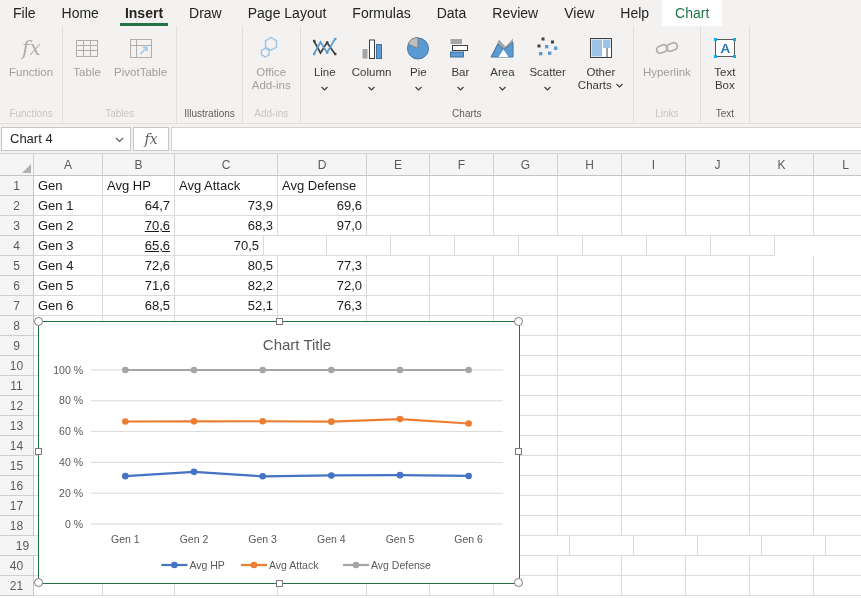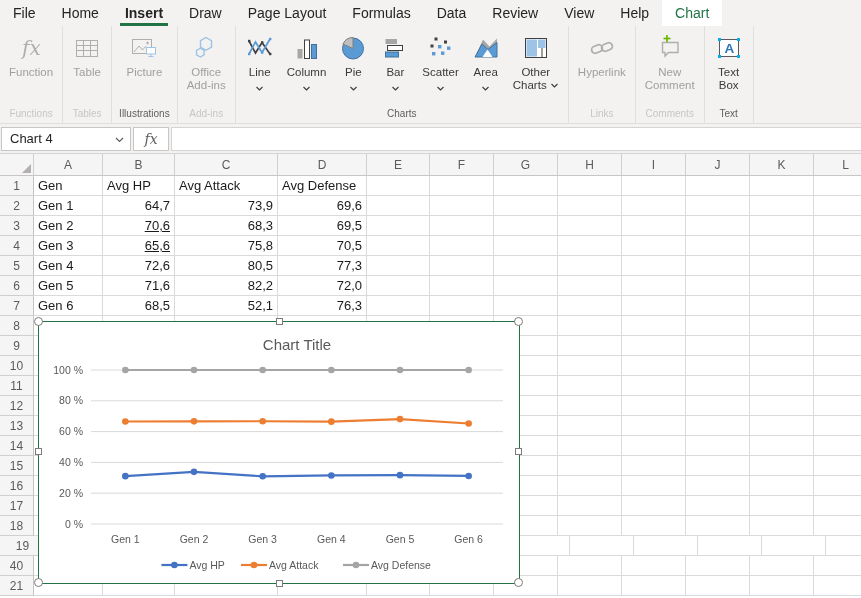--- a/index.html
+++ b/index.html
@@ -94,34 +94,36 @@
         <div class="rgroup-items">
           <div class="ritem disabled"><span class="icn"><svg width="30" height="30" viewBox="0 0 30 30">
                 <g stroke="#b0aeac" fill="none">
                   <rect x="4.5" y="7.5" width="21" height="16"></rect>
                   <line x1="4.5" y1="12.5" x2="25.5" y2="12.5"></line>
                   <line x1="4.5" y1="17.5" x2="25.5" y2="17.5"></line>
                   <line x1="11.5" y1="7.5" x2="11.5" y2="23.5"></line>
                   <line x1="18.5" y1="7.5" x2="18.5" y2="23.5"></line>
                 </g>
               </svg></span><span class="lbl">Table</span></div>
+          <div class="ritem disabled"><span class="icn"><svg width="30" height="30" viewBox="0 0 30 30">
+                <g stroke="#b0aeac" fill="none">
+                  <rect x="4.5" y="6.5" width="21" height="18"></rect>
+                  <line x1="10.5" y1="6.5" x2="10.5" y2="24.5"></line>
+                  <line x1="4.5" y1="12.5" x2="25.5" y2="12.5"></line>
+                </g>
+                <g stroke="#9dc3e6" fill="none" stroke-width="1.3">
+                  <path d="M14.5 21 L21 14.5"></path>
+                  <path d="M17 14.5 h4 v4"></path>
+                </g>
+              </svg></span><span class="lbl">PivotTable</span></div>
         </div>
         <div class="rgroup-label">Tables</div>
       </div>
       <div class="rgroup">
         <div class="rgroup-items">
-          <div class="ritem disabled"><span class="icn"><svg width="30" height="30" viewBox="0 0 30 30">
-                <g stroke="#b0aeac" fill="none">
-                  <rect x="3.5" y="6.5" width="19" height="14"></rect>
-                  <path d="M5 19 l5-6 3.5 4 3-3.5 4 5"></path>
-                  <path d="M18.5 8.5 v3 M17 10 h3" stroke-width="1"></path>
-                </g>
-                <rect x="17.5" y="14.5" width="9" height="6.5" fill="#fff" stroke="#9dc3e6"></rect>
-                <path d="M22 21 v2 M19.5 23.5 h5" stroke="#9dc3e6" fill="none"></path>
-              </svg></span><span class="lbl">Picture</span></div>
         </div>
         <div class="rgroup-label on">Illustrations</div>
       </div>
       <div class="rgroup">
         <div class="rgroup-items">
           <div class="ritem disabled"><span class="icn"><svg width="30" height="30" viewBox="0 0 30 30">
                 <g fill="none" stroke="#9dc3e6" stroke-width="1.4">
                   <path d="M15 4.5 l5.5 3.2 v6.4 L15 17.3 l-5.5-3.2 V7.7 Z"></path>
                   <path d="M9.3 15.2 l3.8 2.2 v4.4 l-3.8 2.2 -3.8-2.2 v-4.4 Z"></path>
                 </g>
@@ -164,39 +166,39 @@
                 <path d="M1.5 1 L4.5 4 L7.5 1" stroke="#3b3a39" stroke-width="1.1" fill="none"></path>
               </svg></span></div>
           <div class="ritem"><span class="icn"><svg width="30" height="30" viewBox="0 0 30 30">
                 <rect x="5.5" y="6" width="11.5" height="5" fill="#a6a6a6"></rect>
                 <rect x="7.5" y="12.5" width="15" height="5" fill="#fff" stroke="#404040"></rect>
                 <rect x="5.5" y="19" width="13" height="5" fill="#5b9bd5" stroke="#41719c"></rect>
               </svg></span><span class="lbl">Bar</span><span class="chev"><svg width="9" height="6" viewBox="0 0 9 6">
                 <path d="M1.5 1 L4.5 4 L7.5 1" stroke="#3b3a39" stroke-width="1.1" fill="none"></path>
               </svg></span></div>
           <div class="ritem"><span class="icn"><svg width="30" height="30" viewBox="0 0 30 30">
+                <polygon points="4,24 12,6.5 18.5,13.5 26,5.5 26,24" fill="#a6a6a6"></polygon>
+                <polygon points="4,24 11,11 17,16.5 26,9.5 26,24" fill="#5b9bd5" stroke="#41719c"></polygon>
+                <polygon points="11.5,24 16.5,16.5 21.5,24" fill="#fff"></polygon>
+              </svg></span><span class="lbl">Area</span><span class="chev"><svg width="9" height="6" viewBox="0 0 9 6">
+                <path d="M1.5 1 L4.5 4 L7.5 1" stroke="#3b3a39" stroke-width="1.1" fill="none"></path>
+              </svg></span></div>
+          <div class="ritem"><span class="icn"><svg width="30" height="30" viewBox="0 0 30 30">
                 <g fill="#404040">
                   <rect x="8.5" y="4.5" width="3" height="3"></rect>
                   <rect x="18" y="7.5" width="3" height="3"></rect>
                   <rect x="4.5" y="11.5" width="3" height="3"></rect>
                 </g>
                 <g fill="#5b9bd5">
                   <rect x="12" y="12" width="3.4" height="3.4"></rect>
                   <rect x="6" y="19" width="3.4" height="3.4"></rect>
                   <rect x="15" y="18.5" width="3.4" height="3.4"></rect>
                   <rect x="21" y="13.5" width="3.4" height="3.4"></rect>
                 </g>
               </svg></span><span class="lbl">Scatter</span><span class="chev"><svg width="9" height="6" viewBox="0 0 9 6">
-                <path d="M1.5 1 L4.5 4 L7.5 1" stroke="#3b3a39" stroke-width="1.1" fill="none"></path>
-              </svg></span></div>
-          <div class="ritem"><span class="icn"><svg width="30" height="30" viewBox="0 0 30 30">
-                <polygon points="4,24 12,6.5 18.5,13.5 26,5.5 26,24" fill="#a6a6a6"></polygon>
-                <polygon points="4,24 11,11 17,16.5 26,9.5 26,24" fill="#5b9bd5" stroke="#41719c"></polygon>
-                <polygon points="11.5,24 16.5,16.5 21.5,24" fill="#fff"></polygon>
-              </svg></span><span class="lbl">Area</span><span class="chev"><svg width="9" height="6" viewBox="0 0 9 6">
                 <path d="M1.5 1 L4.5 4 L7.5 1" stroke="#3b3a39" stroke-width="1.1" fill="none"></path>
               </svg></span></div>
           <div class="ritem"><span class="icn"><svg width="30" height="30" viewBox="0 0 30 30">
                 <rect x="4.5" y="5.5" width="21" height="19" fill="#fff" stroke="#404040"></rect>
                 <rect x="5.5" y="6.5" width="10.5" height="17" fill="#9dc3e6"></rect>
                 <rect x="17" y="6.5" width="7.5" height="8.5" fill="#9dc3e6"></rect>
                 <line x1="21" y1="15" x2="21" y2="24.5" stroke="#404040"></line>
               </svg></span><span class="lbl">Other</span><span class="lbl">Charts <span class="chev-inline"><svg width="9" height="6" viewBox="0 0 9 6">
                   <path d="M1.5 1 L4.5 4 L7.5 1" stroke="#3b3a39" stroke-width="1.1" fill="none"></path>
                 </svg></span></span></div>
@@ -206,33 +208,20 @@
       <div class="rgroup">
         <div class="rgroup-items">
           <div class="ritem disabled"><span class="icn"><svg width="30" height="30" viewBox="0 0 30 30">
                 <g fill="none" stroke="#b0aeac" stroke-width="1.8">
                   <rect x="4.5" y="12.5" width="11" height="7" rx="3.5" transform="rotate(-22 10 16)"></rect>
                   <rect x="14.5" y="10.5" width="11" height="7" rx="3.5" transform="rotate(-22 20 14)"></rect>
                 </g>
               </svg></span><span class="lbl">Hyperlink</span></div>
         </div>
         <div class="rgroup-label">Links</div>
-      </div>
-      <div class="rgroup">
-        <div class="rgroup-items">
-          <div class="ritem disabled"><span class="icn"><svg width="30" height="30" viewBox="0 0 30 30">
-                <path d="M7.5 9.5 h15.5 v10 h-9.5 l-3.5 3.5 v-3.5 h-2.5 z" fill="none" stroke="#b0aeac" stroke-width="1.4"></path>
-                <g stroke="#6bb700" stroke-width="1.7">
-                  <line x1="8.5" y1="5.5" x2="15.5" y2="5.5"></line>
-                  <line x1="12" y1="2" x2="12" y2="9"></line>
-                </g>
-              </svg></span><span class="lbl">New
-Comment</span></div>
-        </div>
-        <div class="rgroup-label">Comments</div>
       </div>
       <div class="rgroup">
         <div class="rgroup-items">
           <div class="ritem"><span class="icn"><svg width="30" height="30" viewBox="0 0 30 30">
                 <rect x="5.5" y="6.5" width="19" height="17" fill="#fff" stroke="#595959"></rect>
                 <text x="10.5" y="20" font-size="13.5" font-weight="bold" fill="#2e75b6" font-family="Liberation Sans,sans-serif">A</text>
                 <g fill="#00b0f0">
                   <rect x="4" y="5" width="3" height="3"></rect>
                   <rect x="23" y="5" width="3" height="3"></rect>
                   <rect x="4" y="22" width="3" height="3"></rect>
@@ -299,35 +288,34 @@
           <div class="cell" style="width: 64px;"></div>
           <div class="cell" style="width: 64px;"></div>
           <div class="cell" style="width: 64px;"></div>
           <div class="cell" style="width: 64px;"></div>
         </div>
         <div class="srow">
           <div class="gcell" style="width: 34px;">3</div>
           <div class="cell" style="width: 69px;">Gen 2</div>
           <div class="cell num" style="width: 72px; text-decoration: underline;">70,6</div>
           <div class="cell num" style="width: 103px;">68,3</div>
-          <div class="cell num" style="width: 89px;">69,5</div>
+          <div class="cell num" style="width: 89px;">97,0</div>
           <div class="cell" style="width: 63px;"></div>
           <div class="cell" style="width: 64px;"></div>
           <div class="cell" style="width: 64px;"></div>
           <div class="cell" style="width: 64px;"></div>
           <div class="cell" style="width: 64px;"></div>
           <div class="cell" style="width: 64px;"></div>
           <div class="cell" style="width: 64px;"></div>
           <div class="cell" style="width: 64px;"></div>
         </div>
         <div class="srow">
           <div class="gcell" style="width: 34px;">4</div>
           <div class="cell" style="width: 69px;">Gen 3</div>
           <div class="cell num" style="width: 72px; text-decoration: underline;">65,6</div>
-          <div class="cell num" style="width: 103px;">75,8</div>
           <div class="cell num" style="width: 89px;">70,5</div>
           <div class="cell" style="width: 63px;"></div>
           <div class="cell" style="width: 64px;"></div>
           <div class="cell" style="width: 64px;"></div>
           <div class="cell" style="width: 64px;"></div>
           <div class="cell" style="width: 64px;"></div>
           <div class="cell" style="width: 64px;"></div>
           <div class="cell" style="width: 64px;"></div>
           <div class="cell" style="width: 64px;"></div>
         </div>

